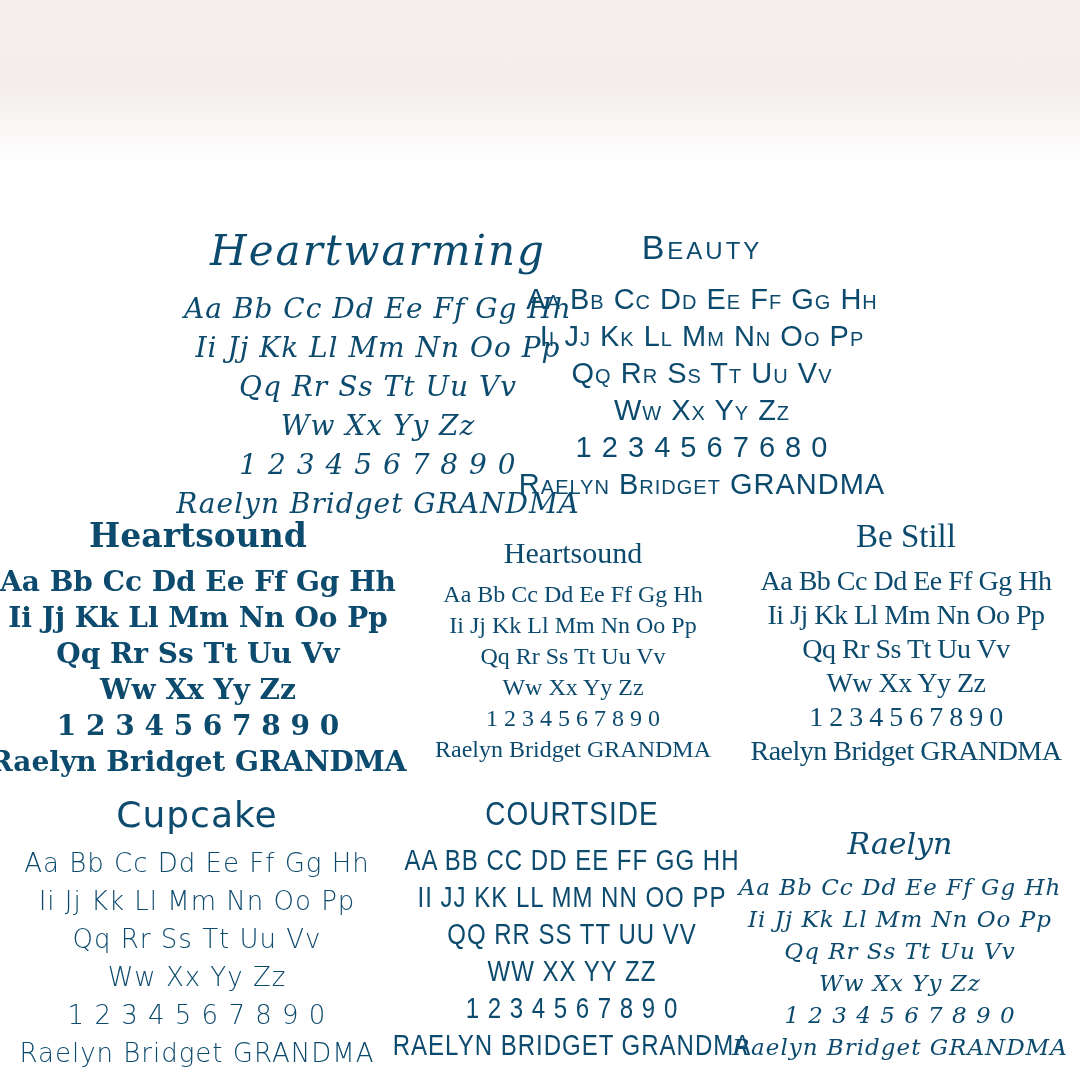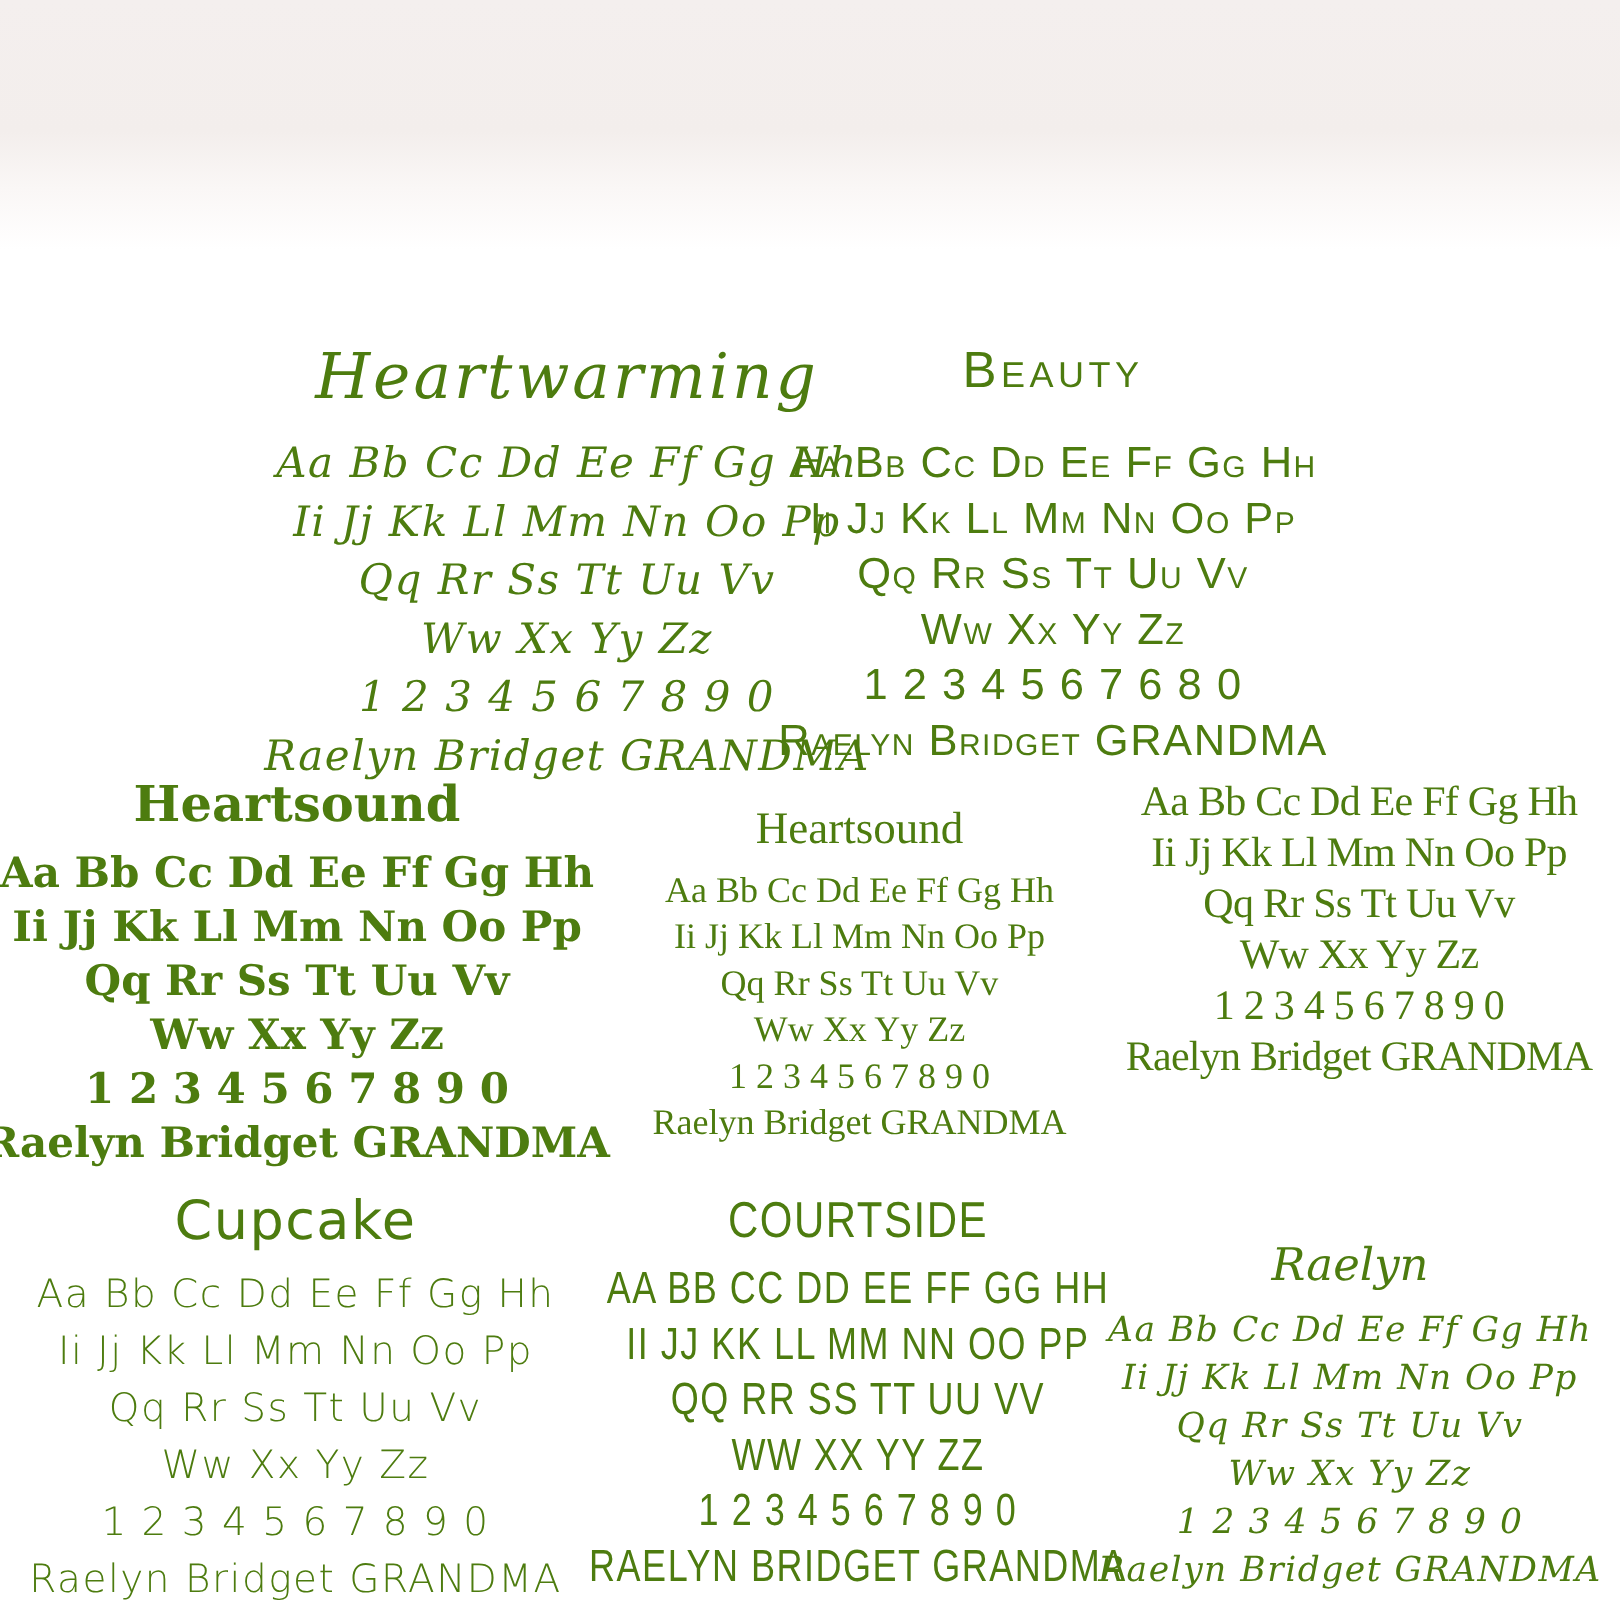--- a/index.html
+++ b/index.html
@@ -5,21 +5,21 @@
   html,body{margin:0;padding:0;}
   body{
     width:1080px;height:1080px;
     background:#ffffff;
     font-family:"DejaVu Serif",serif;
     overflow:hidden;
   }
   .canvas{
     position:relative;
     width:1080px;height:756px;
-    color:#4d7c0f;
+    color:#0c4a6e;
   }
   .topfade{
     position:absolute;left:0;top:0;width:1080px;height:175px;
     background:linear-gradient(to bottom,
       #f4efee 0%, #f3eeec 50%, #faf7f6 72%, #ffffff 95%);
   }
   .block{
     position:absolute;
     transform:translateX(-50%);
     text-align:center;
@@ -28,21 +28,21 @@
   .b-title{margin:0;font-weight:normal;}
   .b-line{margin:0;}
 
   
   .heartwarming{left:378px;top:226px;font-family:"DejaVu Serif",serif;font-style:italic;}
   .heartwarming .b-title{font-size:42px;letter-spacing:2px;margin-bottom:14px;}
   .heartwarming .b-line{font-size:28px;line-height:39px;letter-spacing:1px;}
 
   
   .beauty{left:702px;top:228px;font-family:"Liberation Sans",sans-serif;}
-  .beauty .b-title{font-size:34px;font-variant:small-caps;letter-spacing:3px;margin-bottom:24px;}
+  .beauty .b-title{font-size:34px;font-variant:small-caps;letter-spacing:3px;margin-bottom:14px;}
   .beauty .b-line{font-size:29px;line-height:37px;font-variant:small-caps;letter-spacing:1px;}
 
   
   .heartsound{left:198px;top:516px;font-family:"DejaVu Serif",serif;font-weight:bold;}
   .heartsound .b-title{font-size:33px;font-weight:bold;margin-bottom:9px;}
   .heartsound .b-line{font-size:28px;line-height:36px;}
 
   
   .typewriter{left:573px;top:536px;font-family:"Liberation Serif","DejaVu Serif",serif;}
   .typewriter .b-title{font-size:30px;margin-bottom:9px;}
@@ -108,20 +108,21 @@
     <h2 class="b-title">Heartsound</h2>
     <div class="b-line">Aa Bb Cc Dd Ee Ff Gg Hh</div>
     <div class="b-line">Ii Jj Kk Ll Mm Nn Oo Pp</div>
     <div class="b-line">Qq Rr Ss Tt Uu Vv</div>
     <div class="b-line">Ww Xx Yy Zz</div>
     <div class="b-line">1 2 3 4 5 6 7 8 9 0</div>
     <div class="b-line">Raelyn Bridget GRANDMA</div>
   </section>
 
   <section class="block bestill">
+    <h2 class="b-title">Be Still</h2>
     <div class="b-line">Aa Bb Cc Dd Ee Ff Gg Hh</div>
     <div class="b-line">Ii Jj Kk Ll Mm Nn Oo Pp</div>
     <div class="b-line">Qq Rr Ss Tt Uu Vv</div>
     <div class="b-line">Ww Xx Yy Zz</div>
     <div class="b-line">1 2 3 4 5 6 7 8 9 0</div>
     <div class="b-line">Raelyn Bridget GRANDMA</div>
   </section>
 
   <section class="block cupcake">
     <h2 class="b-title">Cupcake</h2>

